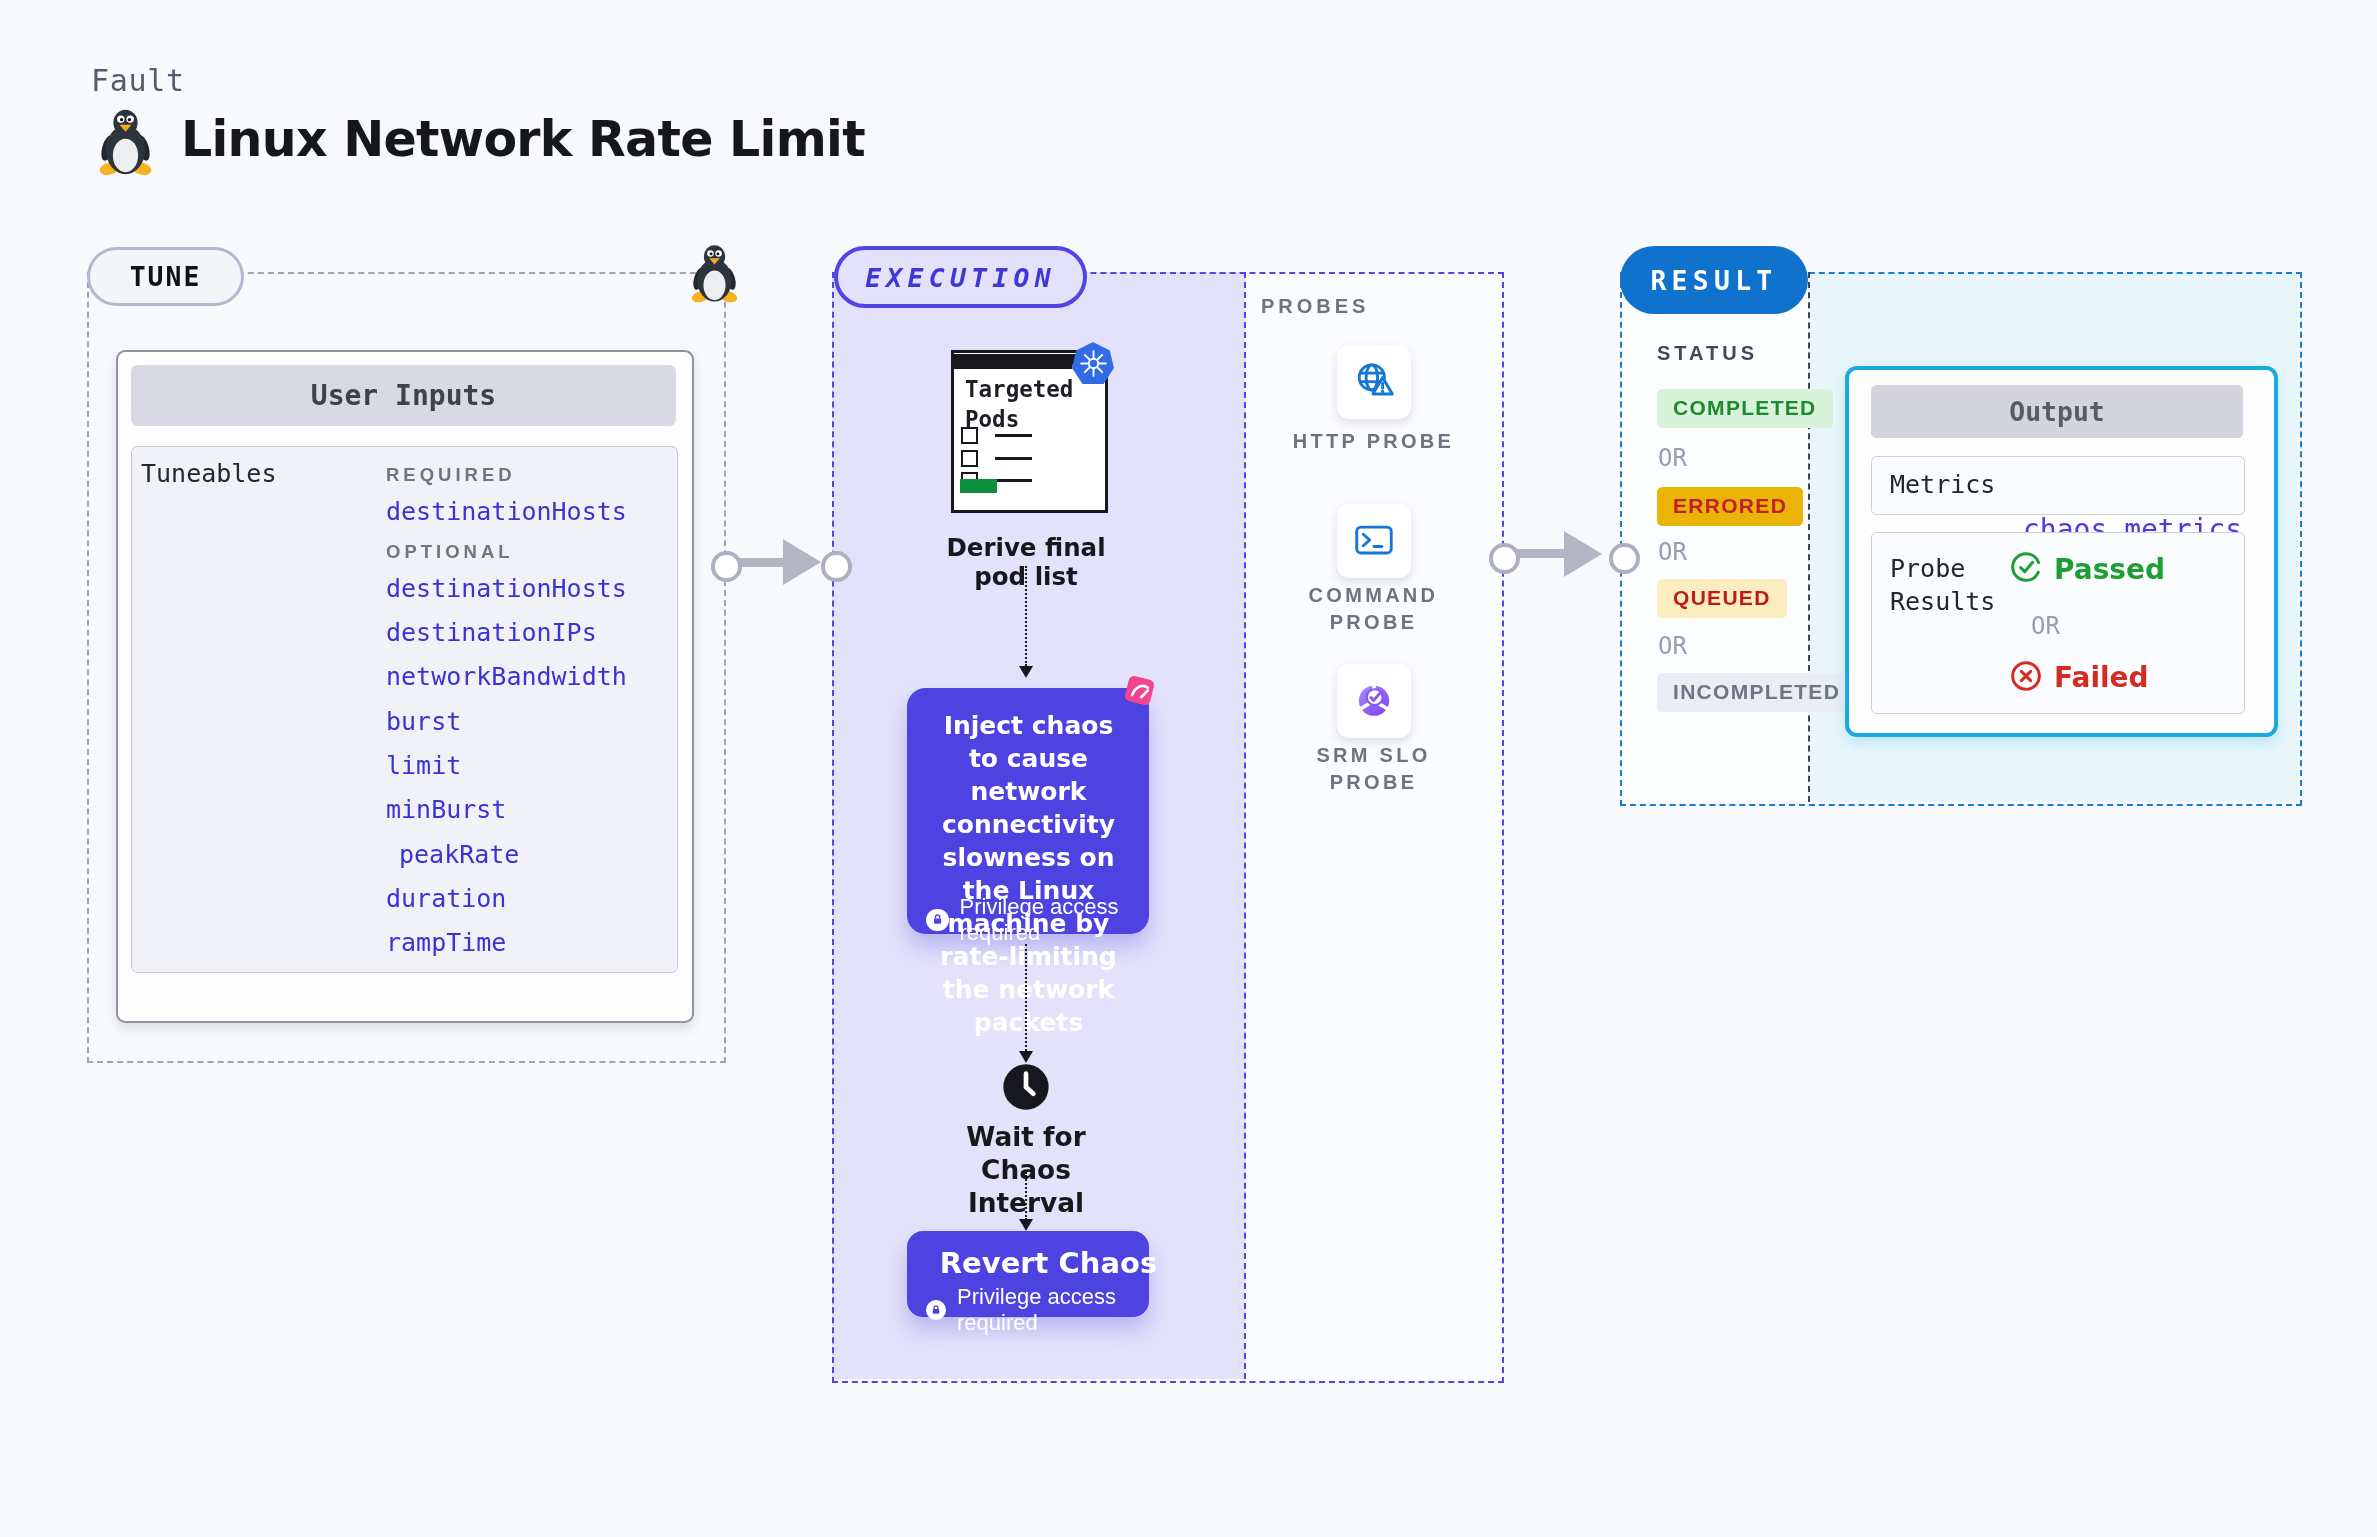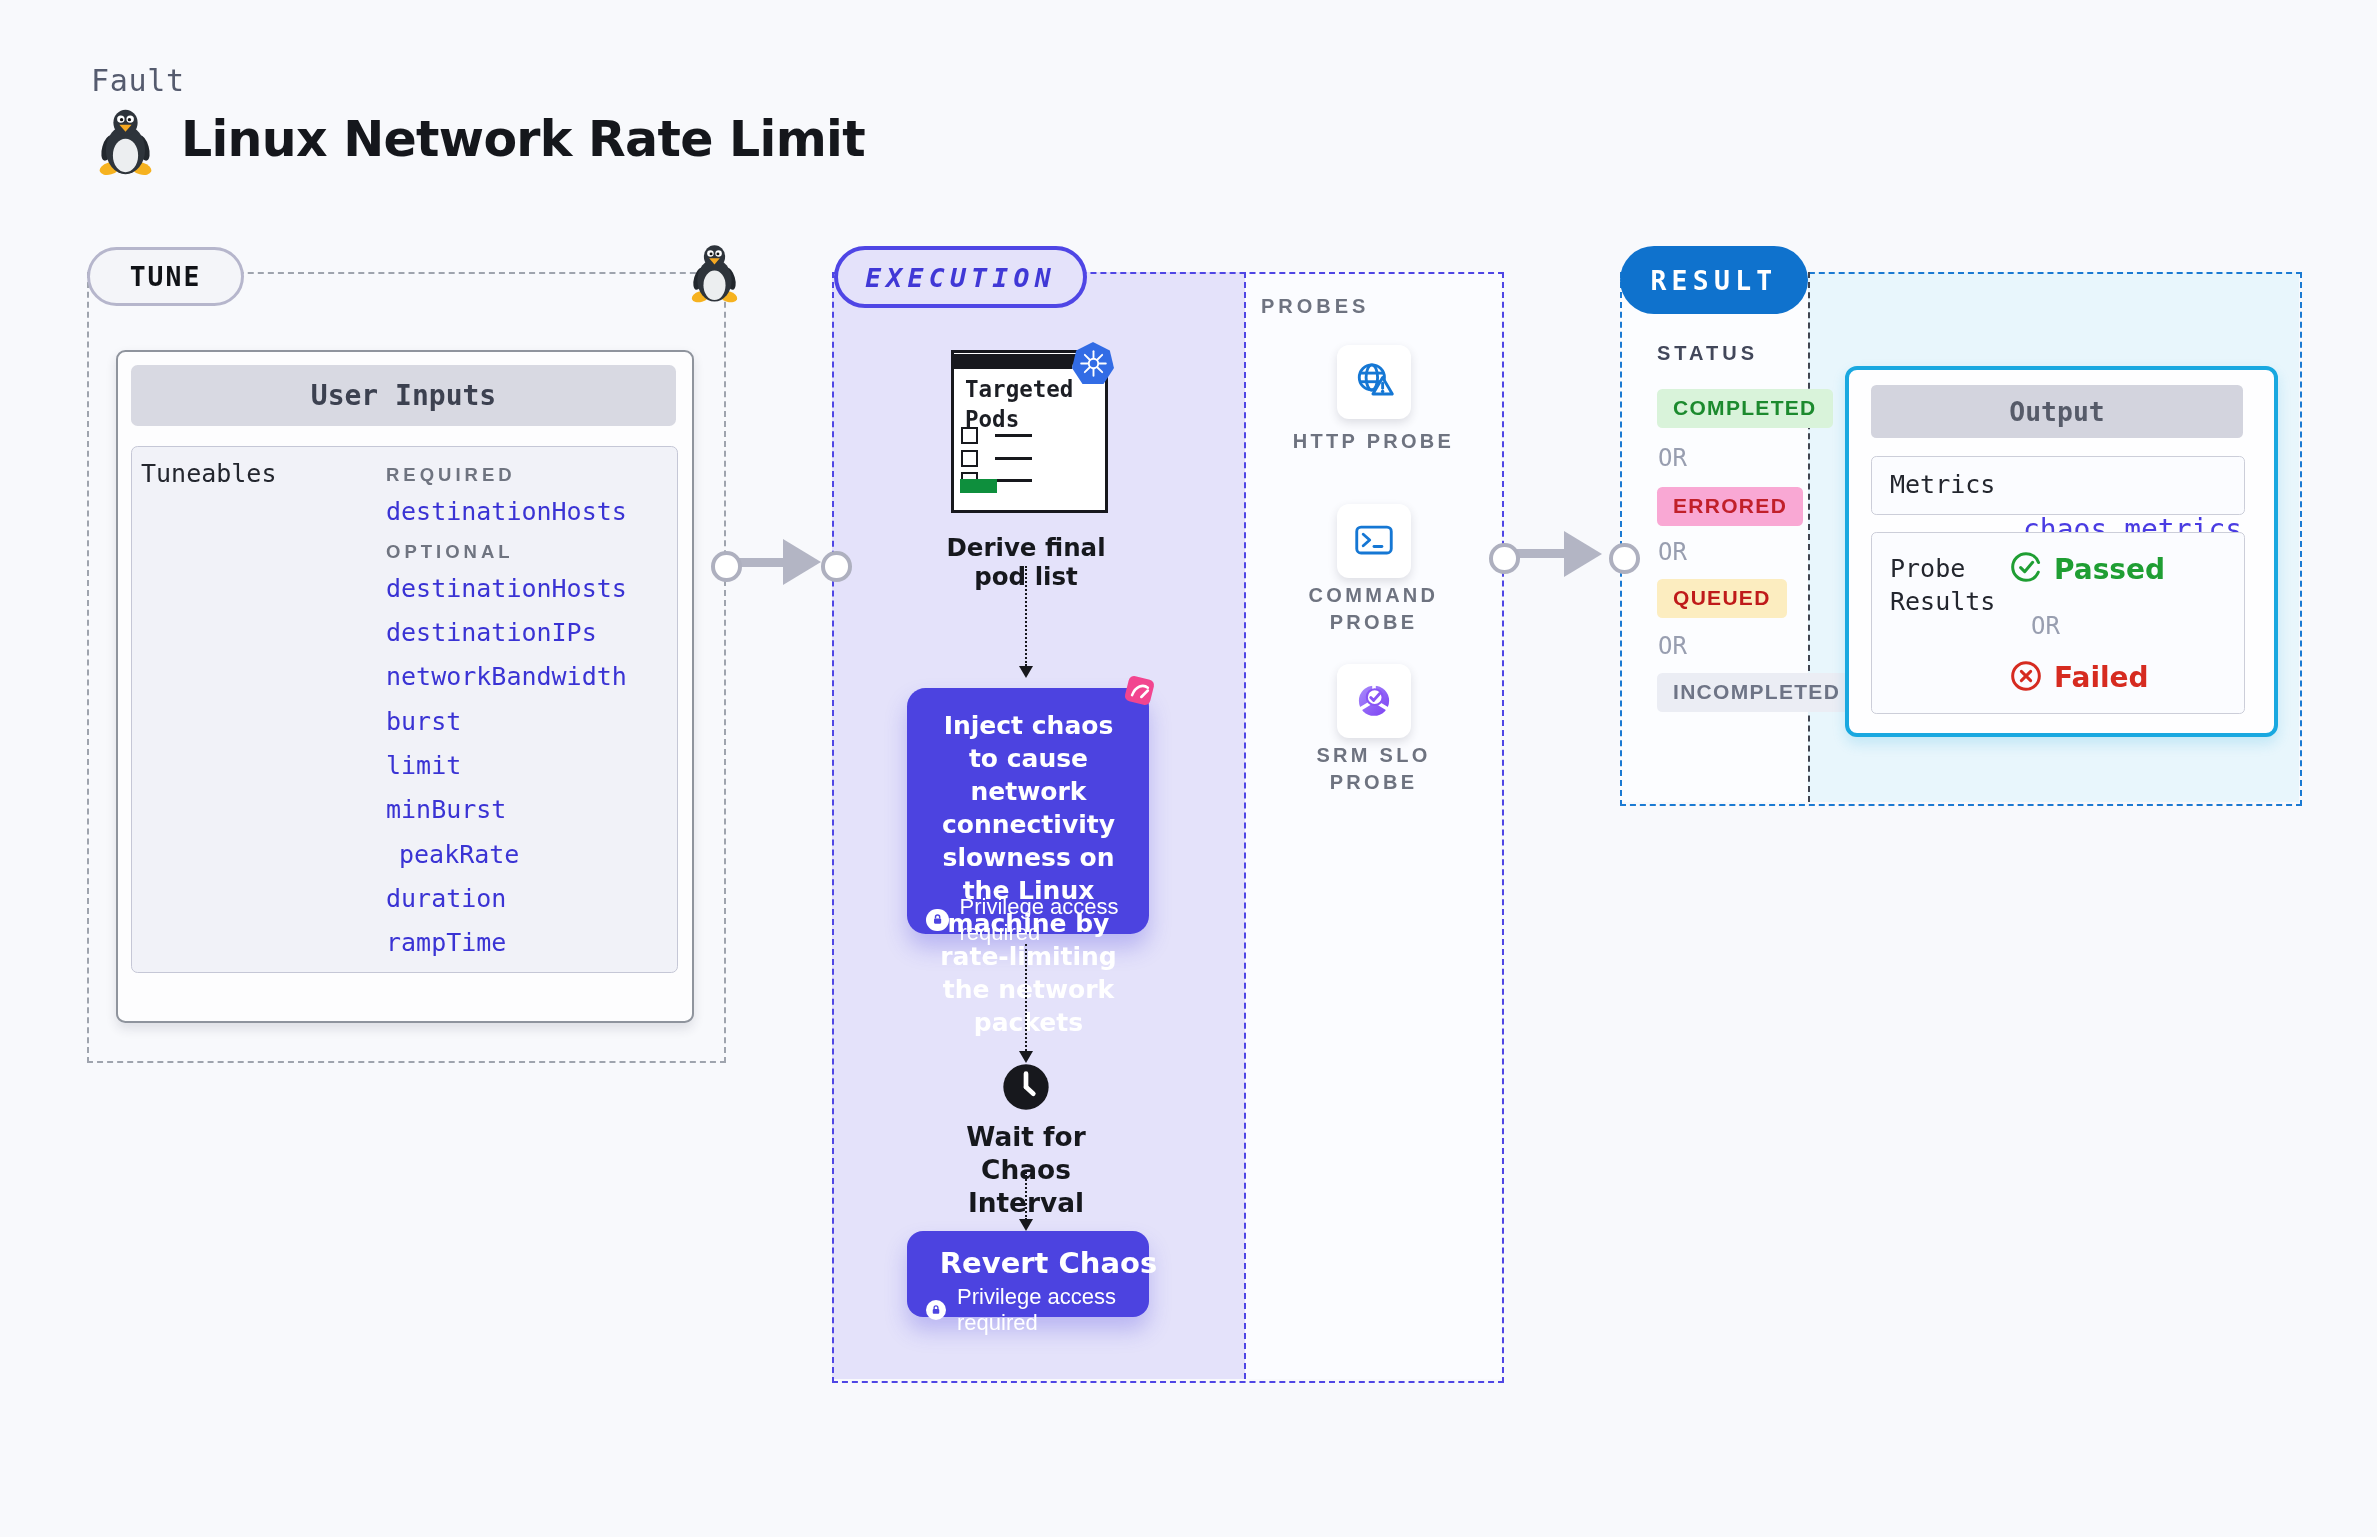--- a/index.html
+++ b/index.html
@@ -84,21 +84,21 @@
   .section-micro{font-size:20px;font-weight:bold;letter-spacing:4px;color:#6e7380;}
   .probe-card{left:1337px;width:74px;height:74px;background:#ffffff;border-radius:12px;
               box-shadow:0 4px 9.3px rgba(40,44,63,.14);display:flex;align-items:center;justify-content:center;}
   .probe-label{left:1281px;width:185px;text-align:center;font-size:20px;font-weight:bold;letter-spacing:3.3px;
                color:#6e7380;line-height:1.35;}
 
   
   .status-label{left:1657px;top:342px;}
   .badge{left:1657px;padding:7.3px 16px;border-radius:5.3px;font-size:21px;font-weight:bold;letter-spacing:1.3px;}
   .badge-completed{top:389px;background:#d9f3da;color:#1c8a2e;}
-  .badge-errored{top:487px;background:#f9a8d4;color:#c1202a;}
+  .badge-errored{top:487px;background:#eab308;color:#c1202a;}
   .badge-queued{top:579px;background:#fcedc0;color:#bf1a1a;}
   .badge-incompleted{top:673px;background:#ebedf4;color:#6e7486;}
   .or-label{font-size:24px;color:#989eb0;}
   .or-1{left:1658px;top:444px;} .or-2{left:1658px;top:538px;} .or-3{left:1658px;top:632px;}
 
   
   .output-card{left:1845px;top:366px;width:425px;height:363px;background:#fefeff;border:4px solid #19a8e0;
                border-radius:12px;box-shadow:0 6.6px 13.2px rgba(25,168,224,.18);}
   .output-header{left:1871px;top:385px;width:372px;height:53px;background:#d3d4de;border-radius:5.3px;
                  display:flex;align-items:center;justify-content:center;font-size:26.4px;font-weight:600;color:#565b69;}

